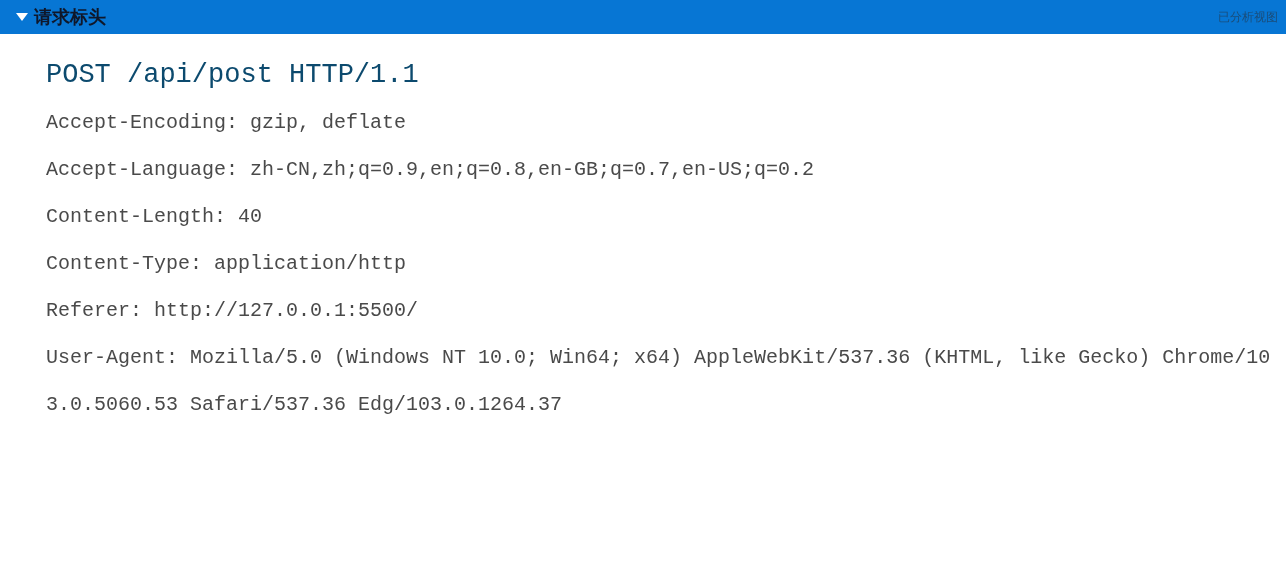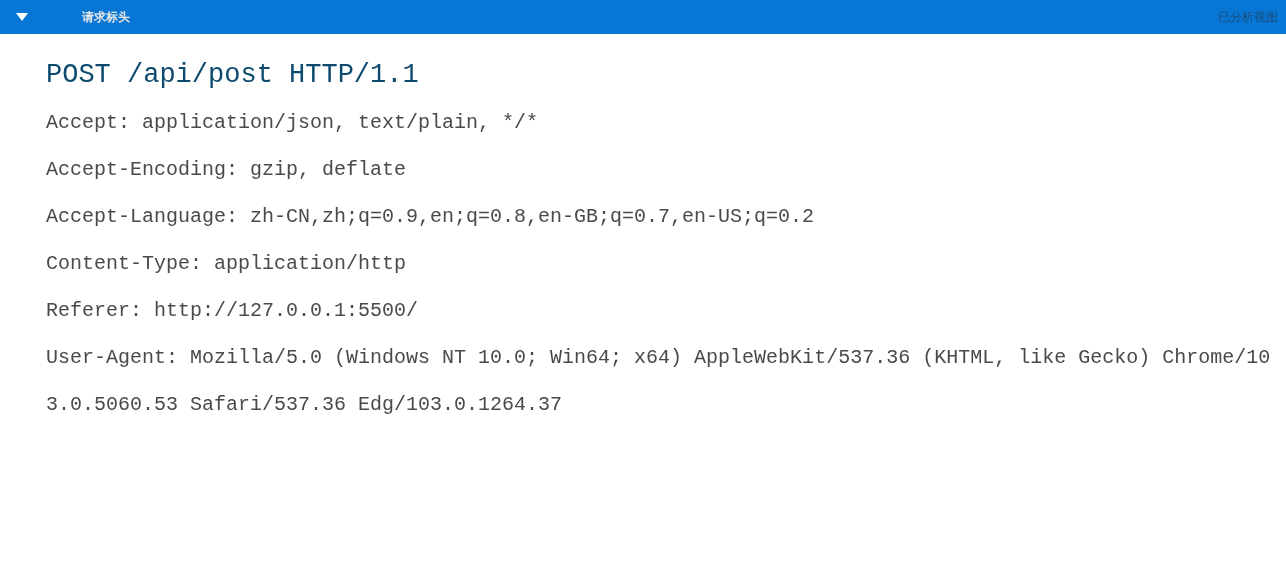--- a/index.html
+++ b/index.html
@@ -31,24 +31,23 @@
     }
     .triangle-icon {
       width: 0;
       height: 0;
       border-left: 6px solid transparent;
       border-right: 6px solid transparent;
       border-top: 8px solid #ffffff;
       display: inline-block;
     }
     .header-title {
-      font-size: 12px;
+      font-size: 18px;
       font-weight: bold;
-      color: #e5e5e5;
-      margin-left: 48px;
+      color: #0f172a;
     }
     .header-right {
       font-size: 12px;
       color: #1a4d7a;
       font-weight: normal;
     }
     .content {
       padding: 18px 0 0 46px;
     }
     .header-line {
@@ -72,19 +71,19 @@
 <div class="header-bar">
   <div class="header-left">
     <span class="triangle-icon"></span>
     <span class="header-title">请求标头</span>
   </div>
   <span class="header-right">已分析视图</span>
 </div>
 
 <div class="content">
   <div class="request-line">POST /api/post HTTP/1.1</div>
-  <div class="header-line">Accept: application/json, text/plain, */*</div>
   <div class="header-line">Accept-Encoding: gzip, deflate</div>
   <div class="header-line">Accept-Language: zh-CN,zh;q=0.9,en;q=0.8,en-GB;q=0.7,en-US;q=0.2</div>
+  <div class="header-line">Content-Length: 40</div>
   <div class="header-line">Content-Type: application/http</div>
   <div class="header-line">Referer: http://127.0.0.1:5500/</div>
   <div class="header-line">User-Agent: Mozilla/5.0 (Windows NT 10.0; Win64; x64) AppleWebKit/537.36 (KHTML, like Gecko) Chrome/103.0.5060.53 Safari/537.36 Edg/103.0.1264.37</div>
 </div>
 
 </body></html>

